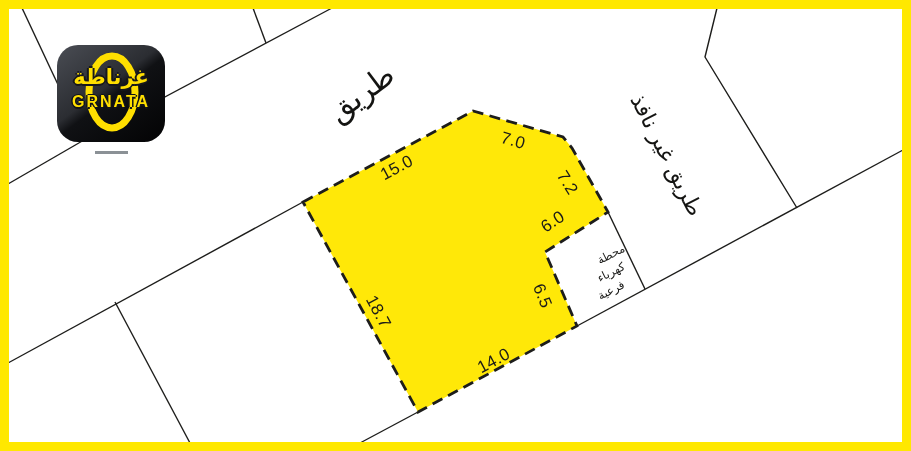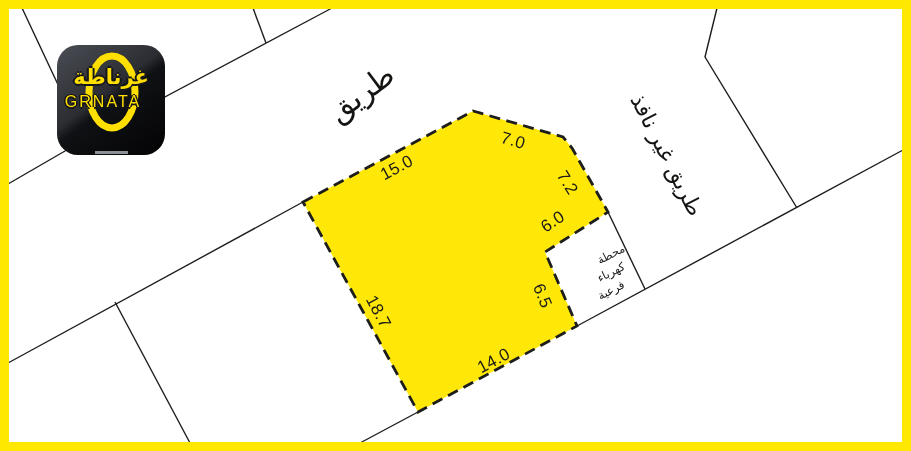--- a/index.html
+++ b/index.html
@@ -54,40 +54,40 @@
   .substation .line {
     font-family: "DejaVu Sans", sans-serif;
     font-size: 11.5px; color: #1c1c1a;
     height: 18px; line-height: 18px;
     transform: rotate(-27deg);
   }
 
   
   .logo {
     position: absolute; left: 57px; top: 45px;
-    width: 108px; height: 110px;
+    width: 108px; height: 97px;
     border-radius: 21px;
     background: linear-gradient(143deg, #4a4d54 0%, #2b2d32 44%, #101114 52%, #030304 100%);
     z-index: 20;
     overflow: hidden;
   }
   .logo svg.ring { position: absolute; left: 0; top: 0; }
   .logo .ar-mark {
     position: absolute; left: 54px; top: 32px;
     transform: translate(-50%, -50%);
     font-family: "DejaVu Sans", sans-serif;
     font-weight: bold; font-size: 21px; letter-spacing: 2px;
     color: #FFDF00; white-space: nowrap;
     text-shadow: 2px 0 0 #17181c, -2px 0 0 #17181c, 0 2px 0 #17181c, 0 -2px 0 #17181c;
   }
   .logo .latin-mark {
-    position: absolute; left: 46px; top: 57px;
+    position: absolute; left: 54px; top: 57px;
     transform: translate(-50%, -50%);
     font-family: "Liberation Sans", sans-serif;
-    font-weight: normal; font-size: 16px; letter-spacing: 2px;
+    font-weight: bold; font-size: 16px; letter-spacing: 2px;
     color: #FFDF00; white-space: nowrap;
     text-shadow: 1.5px 0 0 #131418, -1.5px 0 0 #131418, 0 1.5px 0 #131418, 0 -1.5px 0 #131418;
   }
   .logo-dash {
     position: absolute; left: 95px; top: 151px;
     width: 33px; height: 3px;
     background: #8b9196; z-index: 20;
   }
 </style>
 </head>

